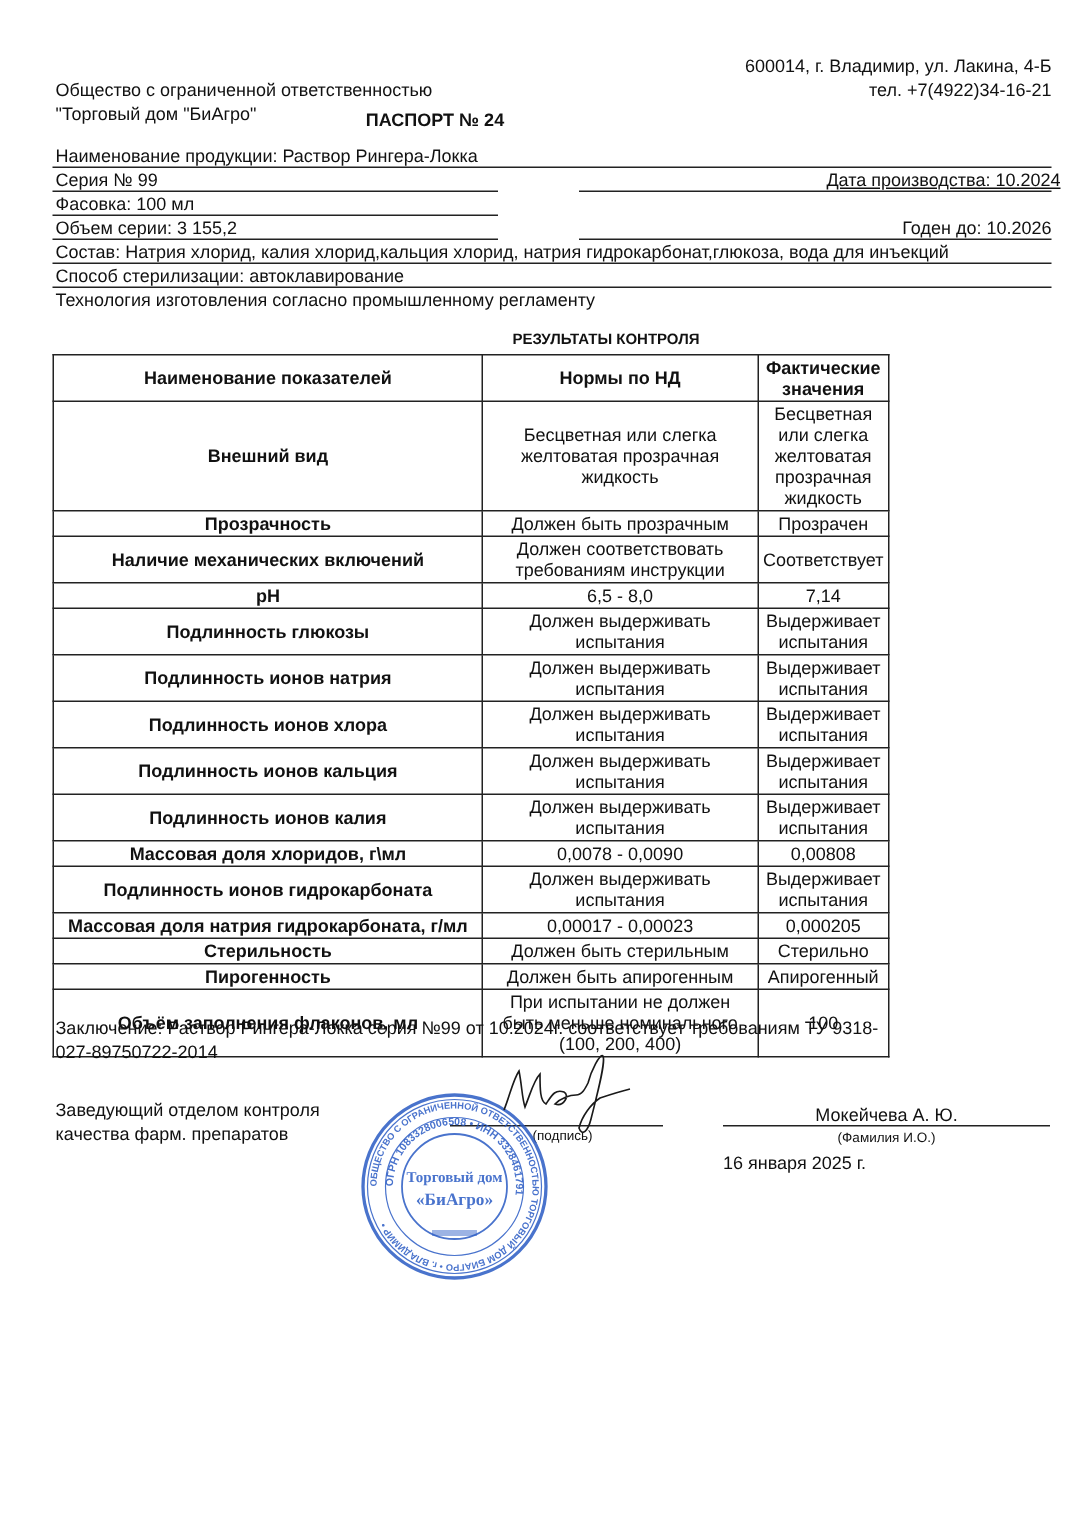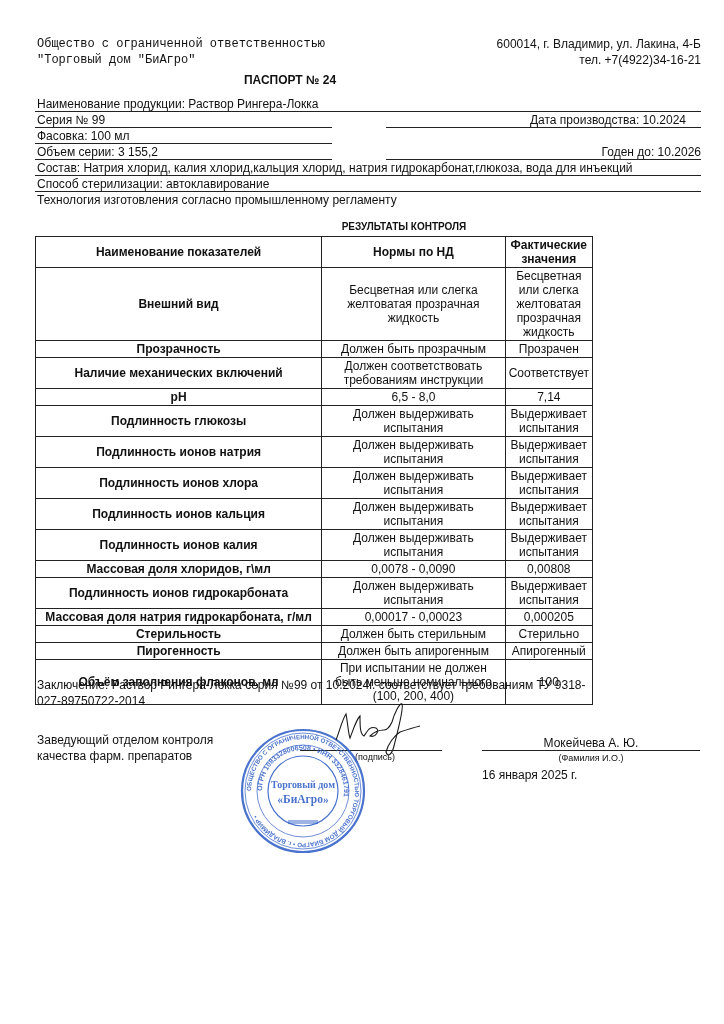--- a/index.html
+++ b/index.html
@@ -1,19 +1,19 @@
 <!DOCTYPE html>
 <html><head>
 <meta charset="utf-8">
 <style>
   html, body { margin: 0; padding: 0; background: #ffffff; }
   body { width: 724px; height: 1024px; position: relative; overflow: hidden;
          font-family: "Liberation Sans", sans-serif; color: #111; font-size: 12px; }
   .abs { position: absolute; }
-  .hdr-left { left: 37px; top: 36px; line-height: 16px; font-size: 12px; font-family: Liberation Mono, monospace; }
+  .hdr-left { left: 37px; top: 52px; line-height: 16px; font-size: 12px; }
   .hdr-right { right: 23px; top: 36px; line-height: 16px; text-align: right; font-size: 12px; }
   .title { left: 0; width: 580px; top: 73px; text-align: center; font-weight: bold; font-size: 12px; }
   .info-line { position: absolute; font-size: 12px; line-height: 14px; }
   .rule { position: absolute; height: 0; border-top: 1px solid #222; }
   .section-title { left: 0; width: 724px; top: 221px; text-align: center; font-weight: bold; font-size: 10px; padding-left: 42px; }
   table.results { position: absolute; left: 35px; top: 236px; width: 558px; border-collapse: collapse;
                   font-size: 12px; line-height: 14px; }
   table.results td, table.results th { border: 1px solid #222; padding: 1px 3px; vertical-align: middle; }
   table.results th { font-weight: bold; text-align: center; height: 14px; }
   table.results td.c1 { font-weight: bold; text-align: center; width: 291px; }
@@ -41,21 +41,21 @@
   <div>600014, г. Владимир, ул. Лакина, 4-Б</div>
   <div>тел. +7(4922)34-16-21</div>
 </div>
 
 <div class="abs title">ПАСПОРТ № 24</div>
 
 <div class="info-line" style="left:37px; top:97px;">Наименование продукции: Раствор Рингера-Локка</div>
 <div class="rule" style="left:35px; top:111px; width:666px;"></div>
 
 <div class="info-line" style="left:37px; top:113px;">Серия № 99</div>
-<div class="info-line" style="right:38px; top:113px;">Дата производства: 10.2024</div>
+<div class="info-line" style="right:17px; top:113px;text-decoration:underline;">Дата производства: 10.2024</div>
 <div class="rule" style="left:35px; top:127px; width:297px;"></div>
 <div class="rule" style="left:386px; top:127px; width:315px;"></div>
 
 <div class="info-line" style="left:37px; top:129px;">Фасовка: 100 мл</div>
 <div class="rule" style="left:35px; top:143px; width:297px;"></div>
 
 <div class="info-line" style="left:37px; top:145px;">Объем серии: 3 155,2</div>
 <div class="info-line" style="right:23px; top:145px;">Годен до: 10.2026</div>
 <div class="rule" style="left:35px; top:159px; width:297px;"></div>
 <div class="rule" style="left:386px; top:159px; width:315px;"></div>

